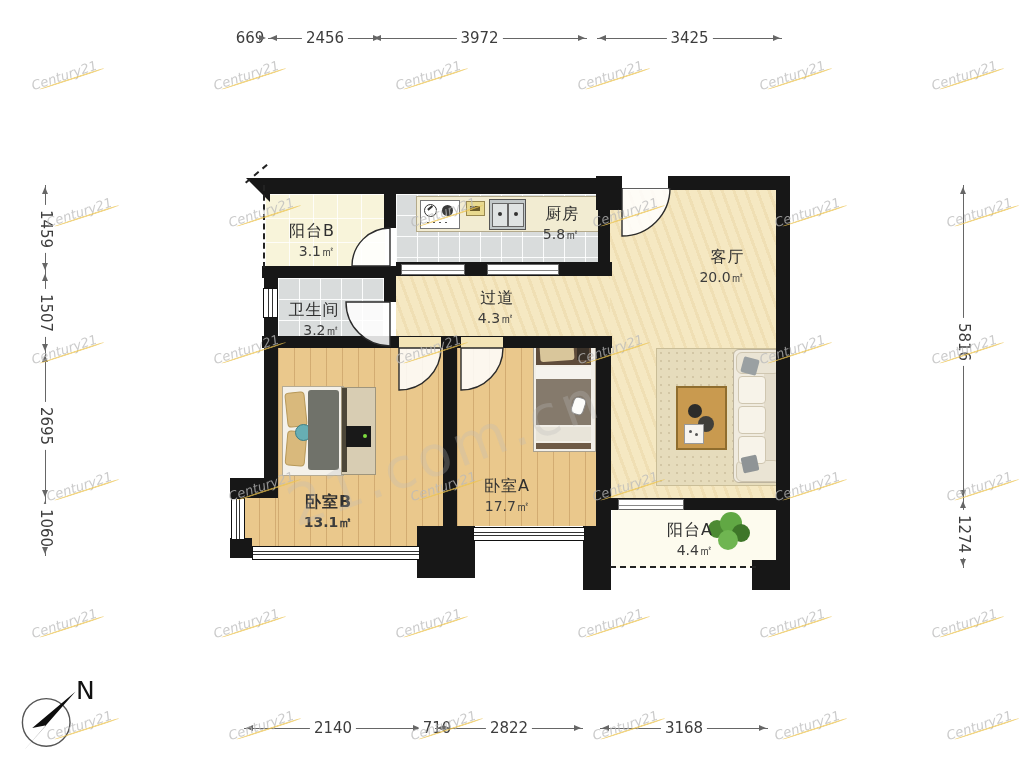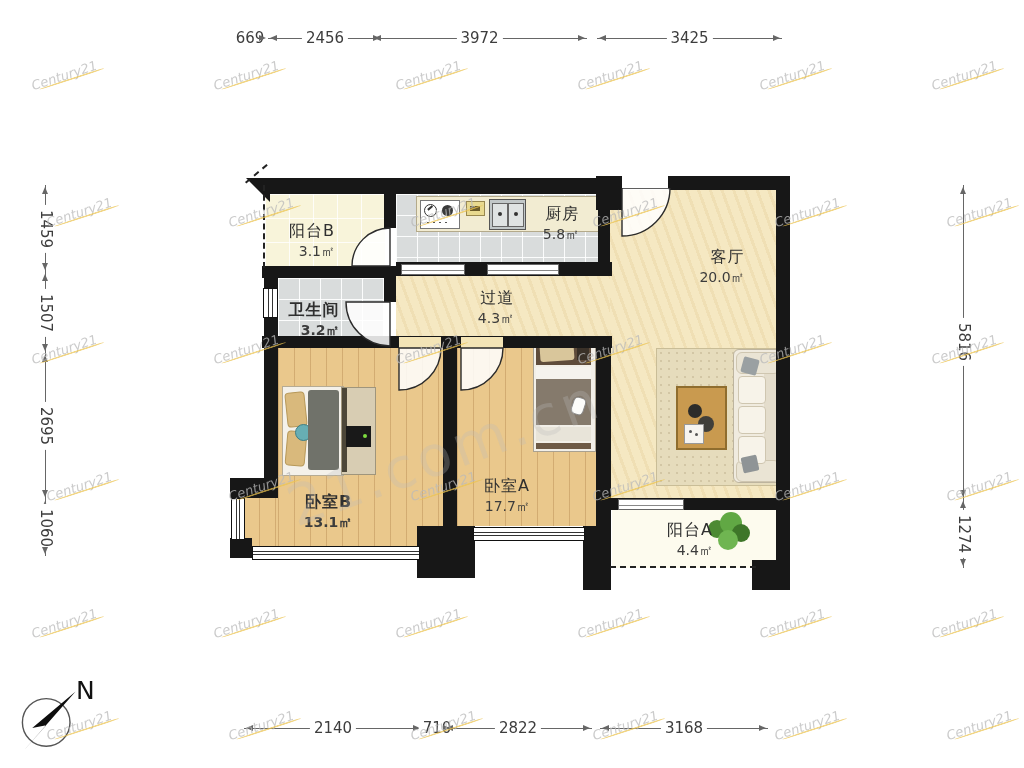--- a/index.html
+++ b/index.html
@@ -217,21 +217,21 @@
       <div class="ar">3.1㎡</div>
   </div>
   <div class="rlabel" style="left:561px;top:223px;">
     <div class="nm">厨房</div>
       <div class="ar">5.8㎡</div>
   </div>
   <div class="rlabel" style="left:722px;top:266px;">
     <div class="nm">客厅</div>
       <div class="ar">20.0㎡</div>
   </div>
-  <div class="rlabel" style="left:314px;top:319px;font-weight:bold;">
+  <div class="rlabel" style="left:314px;top:319px;">
     <div class="nm">卫生间</div>
       <div class="ar">3.2㎡</div>
   </div>
   <div class="rlabel" style="left:496px;top:307px;">
     <div class="nm">过道</div>
       <div class="ar">4.3㎡</div>
   </div>
   <div class="rlabel" style="left:328px;top:511px;font-weight:bold;">
     <div class="nm">卧室B</div>
       <div class="ar">13.1㎡</div>
@@ -257,21 +257,21 @@
   <div class="dimh" style="left:597px;top:38px;width:185px;">
       <span class="lbl">3425</span>
     </div>
 
   <div class="dimh" style="left:244px;top:728px;width:178px;">
       <span class="lbl">2140</span>
     </div>
   <div class="dimh" style="left:422px;top:728px;width:30px;">
       <span class="lbl">710</span>
     </div>
-  <div class="dimh" style="left:444px;top:728px;width:148px;">
+  <div class="dimh" style="left:435px;top:728px;width:148px;">
       <span class="lbl">2822</span>
     </div>
   <div class="dimh" style="left:600px;top:728px;width:168px;text-decoration:underline;">
       <span class="lbl">3168</span>
     </div>
 
   <div class="dimv" style="left:45px;top:185px;height:87px;">
       <span class="lbl">1459</span>
     </div>
   <div class="dimv" style="left:45px;top:272px;height:81px;">

